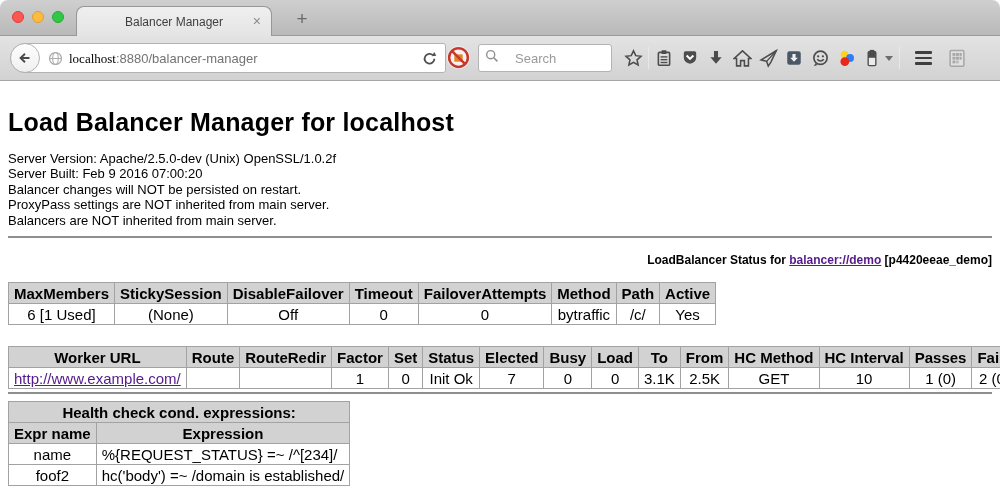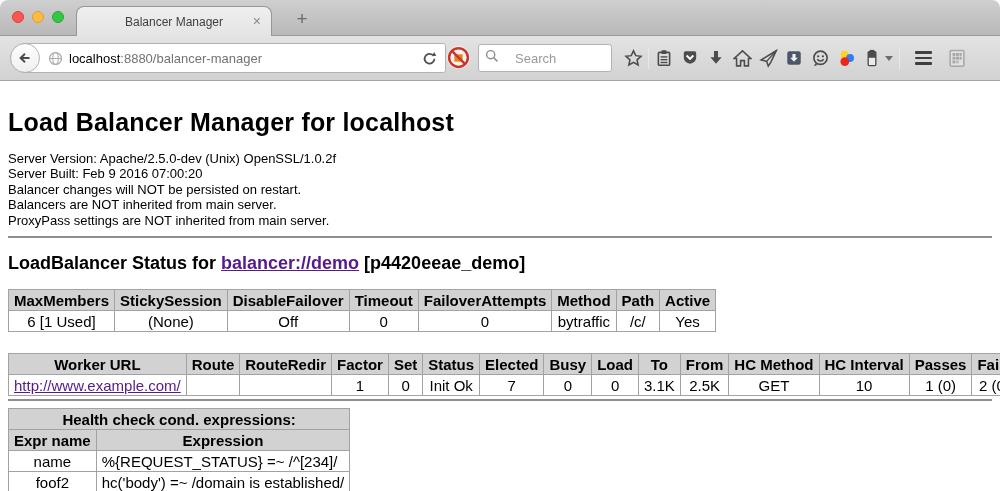--- a/index.html
+++ b/index.html
@@ -21,42 +21,42 @@
   .newtab { position:absolute; left:290px; top:8px; font-size:19px; color:#6b6b6b; width:24px; text-align:center; }
 
   
   .navbar { position:relative; height:45px; background:linear-gradient(#e3e3e3,#d2d2d2); border-bottom:1px solid #a6a6a6; }
   .urlbar { position:absolute; left:10px; top:7px; width:436px; height:30px; background:#fff; border:1px solid #b3b3b3;
             border-radius:16px 3px 3px 16px; }
   .backbtn { position:absolute; left:-1px; top:-1px; width:30px; height:30px; border-radius:50%;
              background:linear-gradient(#fdfdfd,#f0f0f0); border:1px solid #b3b3b3; display:flex; align-items:center; justify-content:center; }
   .globe { position:absolute; left:36px; top:6px; }
   .url-text { position:absolute; left:58px; top:7px; font-size:13px; white-space:pre; }
-  .url-domain { color:#000; }
+  .url-domain { color:#000;font-family:Liberation Serif, serif; }
   .url-path { color:#737373; }
   .reload { position:absolute; right:7px; top:6px; }
   .ban { position:absolute; left:446px; top:9px; }
   .searchbar { position:absolute; left:478px; top:8px; width:134px; height:28px; background:#fff; border:1px solid #b3b3b3;
                border-radius:3px; display:flex; align-items:center; padding:0 6px; }
   .searchbar input { border:none; outline:none; width:96px; font-size:13px; font-family:"Liberation Sans",sans-serif; color:#444; background:transparent; margin-left:14px; }
   .searchbar input::placeholder { color:#9a9a9a; }
   .iconrow { position:absolute; left:620px; right:4px; top:7px; height:30px; display:flex; align-items:center; }
   .ic { width:26px; height:22px; display:flex; align-items:center; justify-content:center; flex:0 0 auto; }
   .sep { width:1px; height:22px; background:#b2b2b2; border-right:1px solid #e8e8e8; margin:0 2px; flex:0 0 auto; }
   .caret { width:0; height:0; border-left:4px solid transparent; border-right:4px solid transparent; border-top:5px solid #6d6d6d; margin:0 4px 0 0; }
   .burger { display:flex; flex-direction:column; gap:3px; }
   .burger div { width:17px; height:2.6px; background:#3f3f3f; border-radius:1px; }
   .grid-ic { opacity:.8; }
 
   
   .content { position:absolute; top:82px; left:0; right:0; bottom:0; background:#fff; padding:8px 8px; font-size:13px; color:#000; }
   h1 { margin:18px 0 14px 0; font-size:25px; letter-spacing:.2px; }
   .info { line-height:15.4px; }
   hr { border:none; border-top:1px solid #8f8f8f; border-bottom:1px solid #8f8f8f; height:2px; margin:8px 0; }
-  .h3 { font-size:18px; font-weight:bold; margin:15px 0 15px 0; }
+  .h3 { font-size:12px; font-weight:bold; margin:15px 0 15px 0;text-align:right; }
   a { color:#551a8b; text-decoration:underline; }
   .h3 a { font-weight:bold; }
 
   table { border-collapse:collapse; font-size:15px; }
   th, td { border:1px solid #a2a2a2; padding:1px 5px; height:21px; text-align:center; white-space:nowrap; }
   th { background:#d2d2d2; }
   .t2 { margin-top:21px; }
   .t2 td:first-child { text-align:left; }
   .t3 td:nth-child(2) { text-align:left; }
   hr.after-t2 { margin:3px 0 7px 0; }
@@ -222,22 +222,22 @@
     </div>
   </div>
 
   <div class="content">
     <h1>Load Balancer Manager for localhost</h1>
 
     <div class="info">
       <div>Server Version: Apache/2.5.0-dev (Unix) OpenSSL/1.0.2f</div>
       <div>Server Built: Feb 9 2016 07:00:20</div>
       <div>Balancer changes will NOT be persisted on restart.</div>
+      <div>ProxyPass settings are NOT inherited from main server.</div>
       <div>Balancers are NOT inherited from main server.</div>
-      <div>ProxyPass settings are NOT inherited from main server.</div>
     </div>
 
     <hr>
 
     <div class="h3"><span>LoadBalancer Status for </span><a href="#">balancer://demo</a><span> [p4420eeae_demo]</span></div>
 
     <table class="t1">
       <tbody>
           <tr>
         <th>MaxMembers</th>

